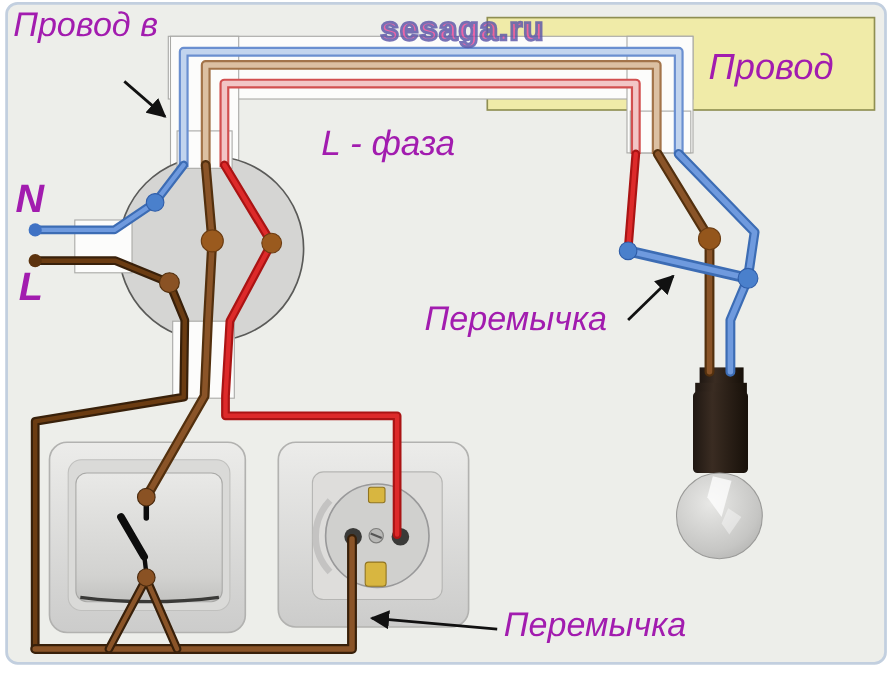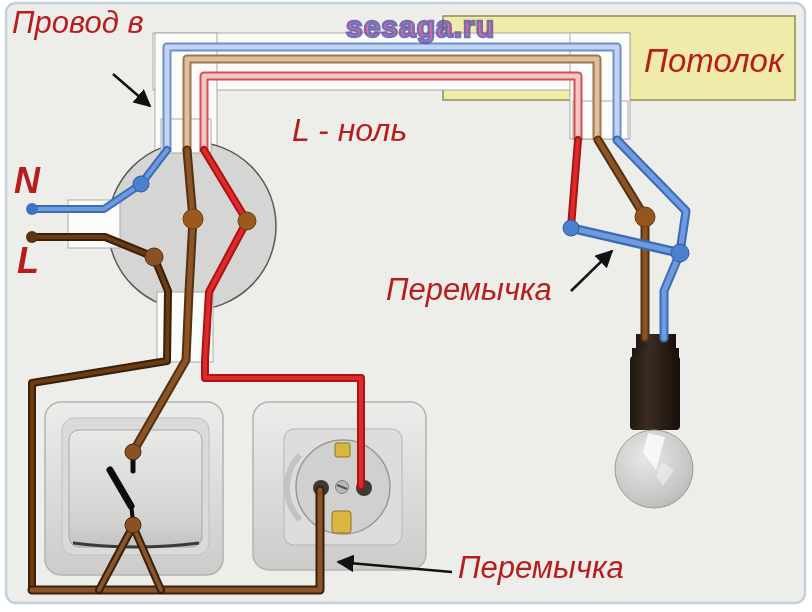--- a/index.html
+++ b/index.html
@@ -3,21 +3,21 @@
 <meta charset="utf-8">
 <style>
   html,body { margin:0; padding:0; background:#ffffff; }
   #stage {
     position:relative; width:812px; height:612px; overflow:hidden;
     background:#ffffff;
     font-family:"Liberation Sans", sans-serif;
   }
   #diagram-svg { position:absolute; left:0; top:0; }
   .lbl {
-    position:absolute; color:#b91c1c; font-style:italic;
+    position:absolute; color:#a21caf; font-style:italic;
     white-space:nowrap; line-height:1.05;text-align:right;
   }
   .lbl-wire-insulation { left:12px; top:6px; font-size:31px; line-height:33px; }
   .lbl-phase-legend   { left:292px; top:110px; font-size:32px; line-height:41px; }
   .lbl-supply-n { left:14px;  top:162px; font-size:36px; font-weight:bold; }
   .lbl-supply-l { left:17px;  top:242px; font-size:36px; font-weight:bold; }
   .lbl-ceiling  { left:644px; top:44px;  font-size:33px; }
   .lbl-jumper-right  { left:386px; top:274px; font-size:31px; }
   .lbl-jumper-bottom { left:458px; top:552px; font-size:31px; }
   .watermark {
@@ -175,24 +175,24 @@
     <line x1="452" y1="572" x2="338" y2="562" marker-end="url(#arrowhead)"></line>
   </g>
 </svg>
 
   <div class="lbl lbl-wire-insulation">
     <div>Провод в</div>
   </div>
 
   <div class="watermark">sesaga.ru</div>
 
-  <div class="lbl lbl-ceiling">Потолок</div>
+  <div class="lbl lbl-ceiling">Провод</div>
 
   <div class="lbl lbl-phase-legend">
-    <div>L - ноль</div>
+    <div>L - фаза</div>
   </div>
 
   <div class="lbl lbl-supply-n">N</div>
   <div class="lbl lbl-supply-l">L</div>
 
   <div class="lbl lbl-jumper-right">Перемычка</div>
   <div class="lbl lbl-jumper-bottom">Перемычка</div>
 
 </div>
 

